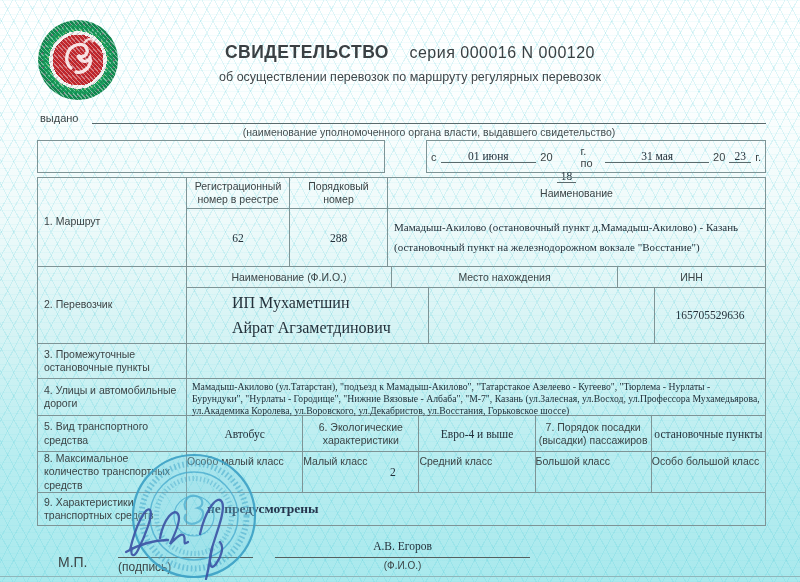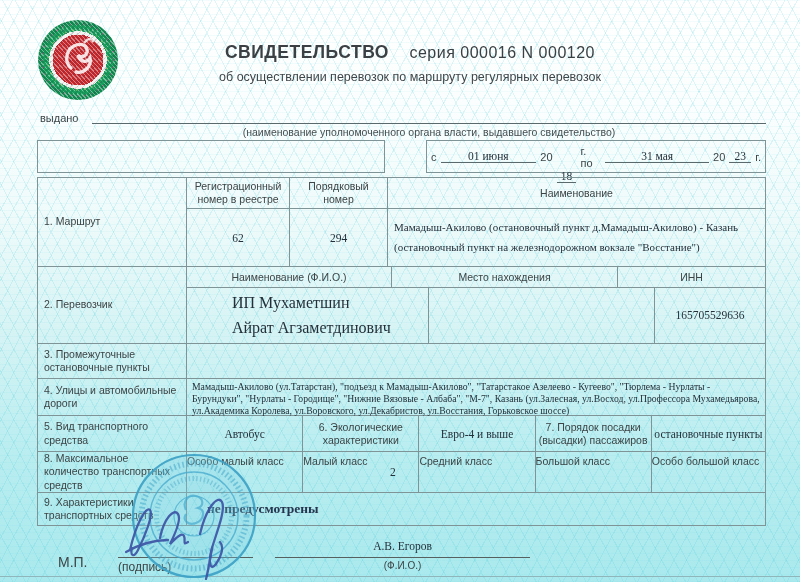--- a/index.html
+++ b/index.html
@@ -138,21 +138,21 @@
     <div class="tr" style="height:88px">
       <div class="td labelcell">1. Маршрут</div>
       <div class="td grp">
         <div class="subhead" style="height:31px">
           <div class="hc r1-c2">Регистрационный номер в реестре</div>
           <div class="hc r1-c3">Порядковый номер</div>
           <div class="hc r1-c4">Наименование</div>
         </div>
         <div class="subvals">
           <div class="vc r1-c2">62</div>
-          <div class="vc r1-c3">294</div>
+          <div class="vc r1-c3">288</div>
           <div class="vc r1-c4 namecell">Мамадыш-Акилово (остановочный пункт д.Мамадыш-Акилово) - Казань (остановочный пункт на железнодорожном вокзале "Восстание")</div>
         </div>
       </div>
     </div>
 
     <div class="tr" style="height:77px">
       <div class="td labelcell">2. Перевозчик</div>
       <div class="td grp">
         <div class="subhead" style="height:24px">
           <div class="hc r2-c2">Наименование (Ф.И.О.)</div>

